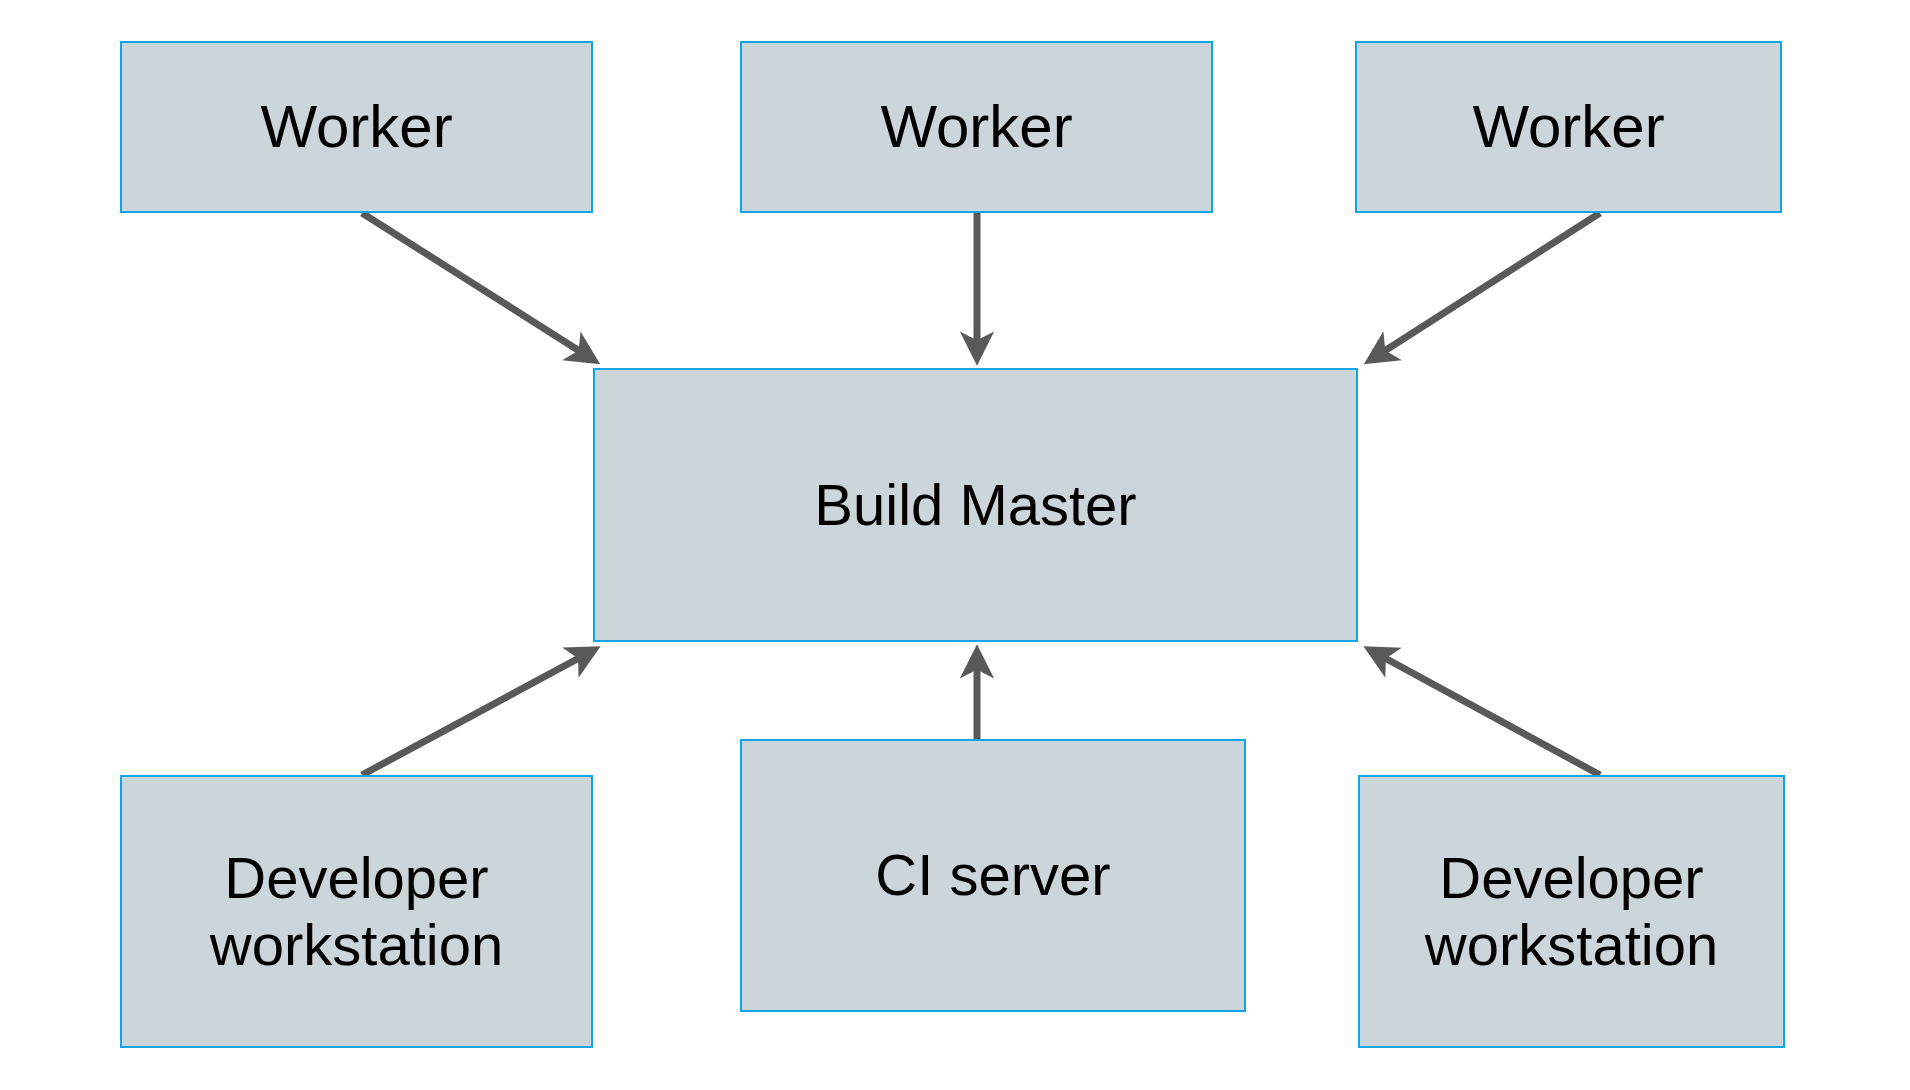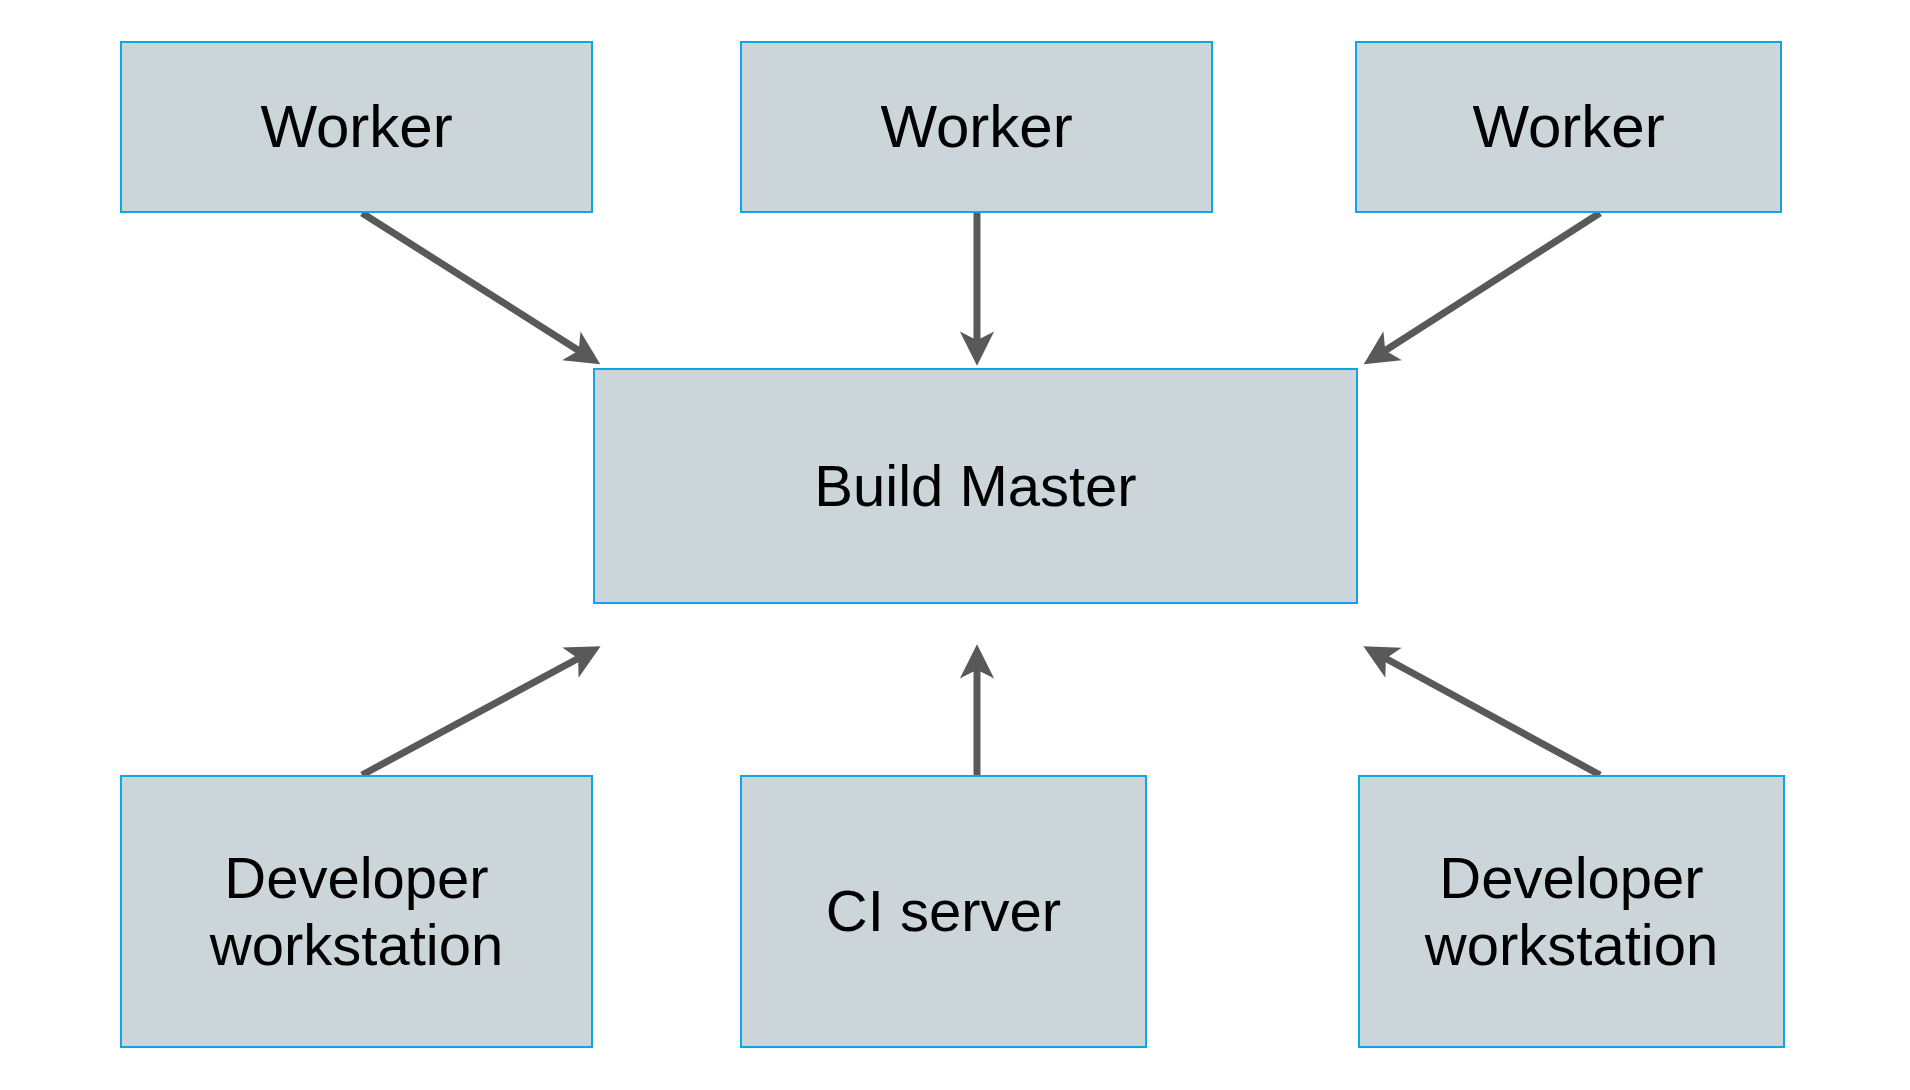--- a/index.html
+++ b/index.html
@@ -43,23 +43,23 @@
     z-index: 2;
   }
   .node-label {
     display: block;
     white-space: pre-line;
     padding: 0 6px;
   }
   .n-worker1 { left: 120px;  top: 41px;  width: 473px; height: 172px; font-size: 60px; }
   .n-worker2 { left: 740px;  top: 41px;  width: 473px; height: 172px; font-size: 60px; }
   .n-worker3 { left: 1355px; top: 41px;  width: 427px; height: 172px; font-size: 60px; }
-  .n-master  { left: 593px;  top: 368px; width: 765px; height: 236px; font-size: 58px; }
+  .n-master  { left: 593px;  top: 368px; width: 765px; height: 274px; font-size: 58px; }
   .n-devws1  { left: 120px;  top: 775px; width: 473px; height: 273px; font-size: 58px; }
-  .n-ci      { left: 740px;  top: 775px; width: 407px; height: 273px; font-size: 58px; }
+  .n-ci      { left: 740px;  top: 739px; width: 506px; height: 273px; font-size: 58px; }
   .n-devws2  { left: 1358px; top: 775px; width: 427px; height: 273px; font-size: 58px; }
 </style>
 </head>
 <body>
 
 <div id="diagram-canvas">
 
   <svg id="edge-layer" viewBox="0 0 1910 1090" width="1910" height="1090" xmlns="http://www.w3.org/2000/svg" aria-hidden="true">
     <defs>
       <marker id="arrowhead" markerWidth="5.2" markerHeight="5.2" refX="3.6" refY="2.6" orient="auto" markerUnits="strokeWidth">

